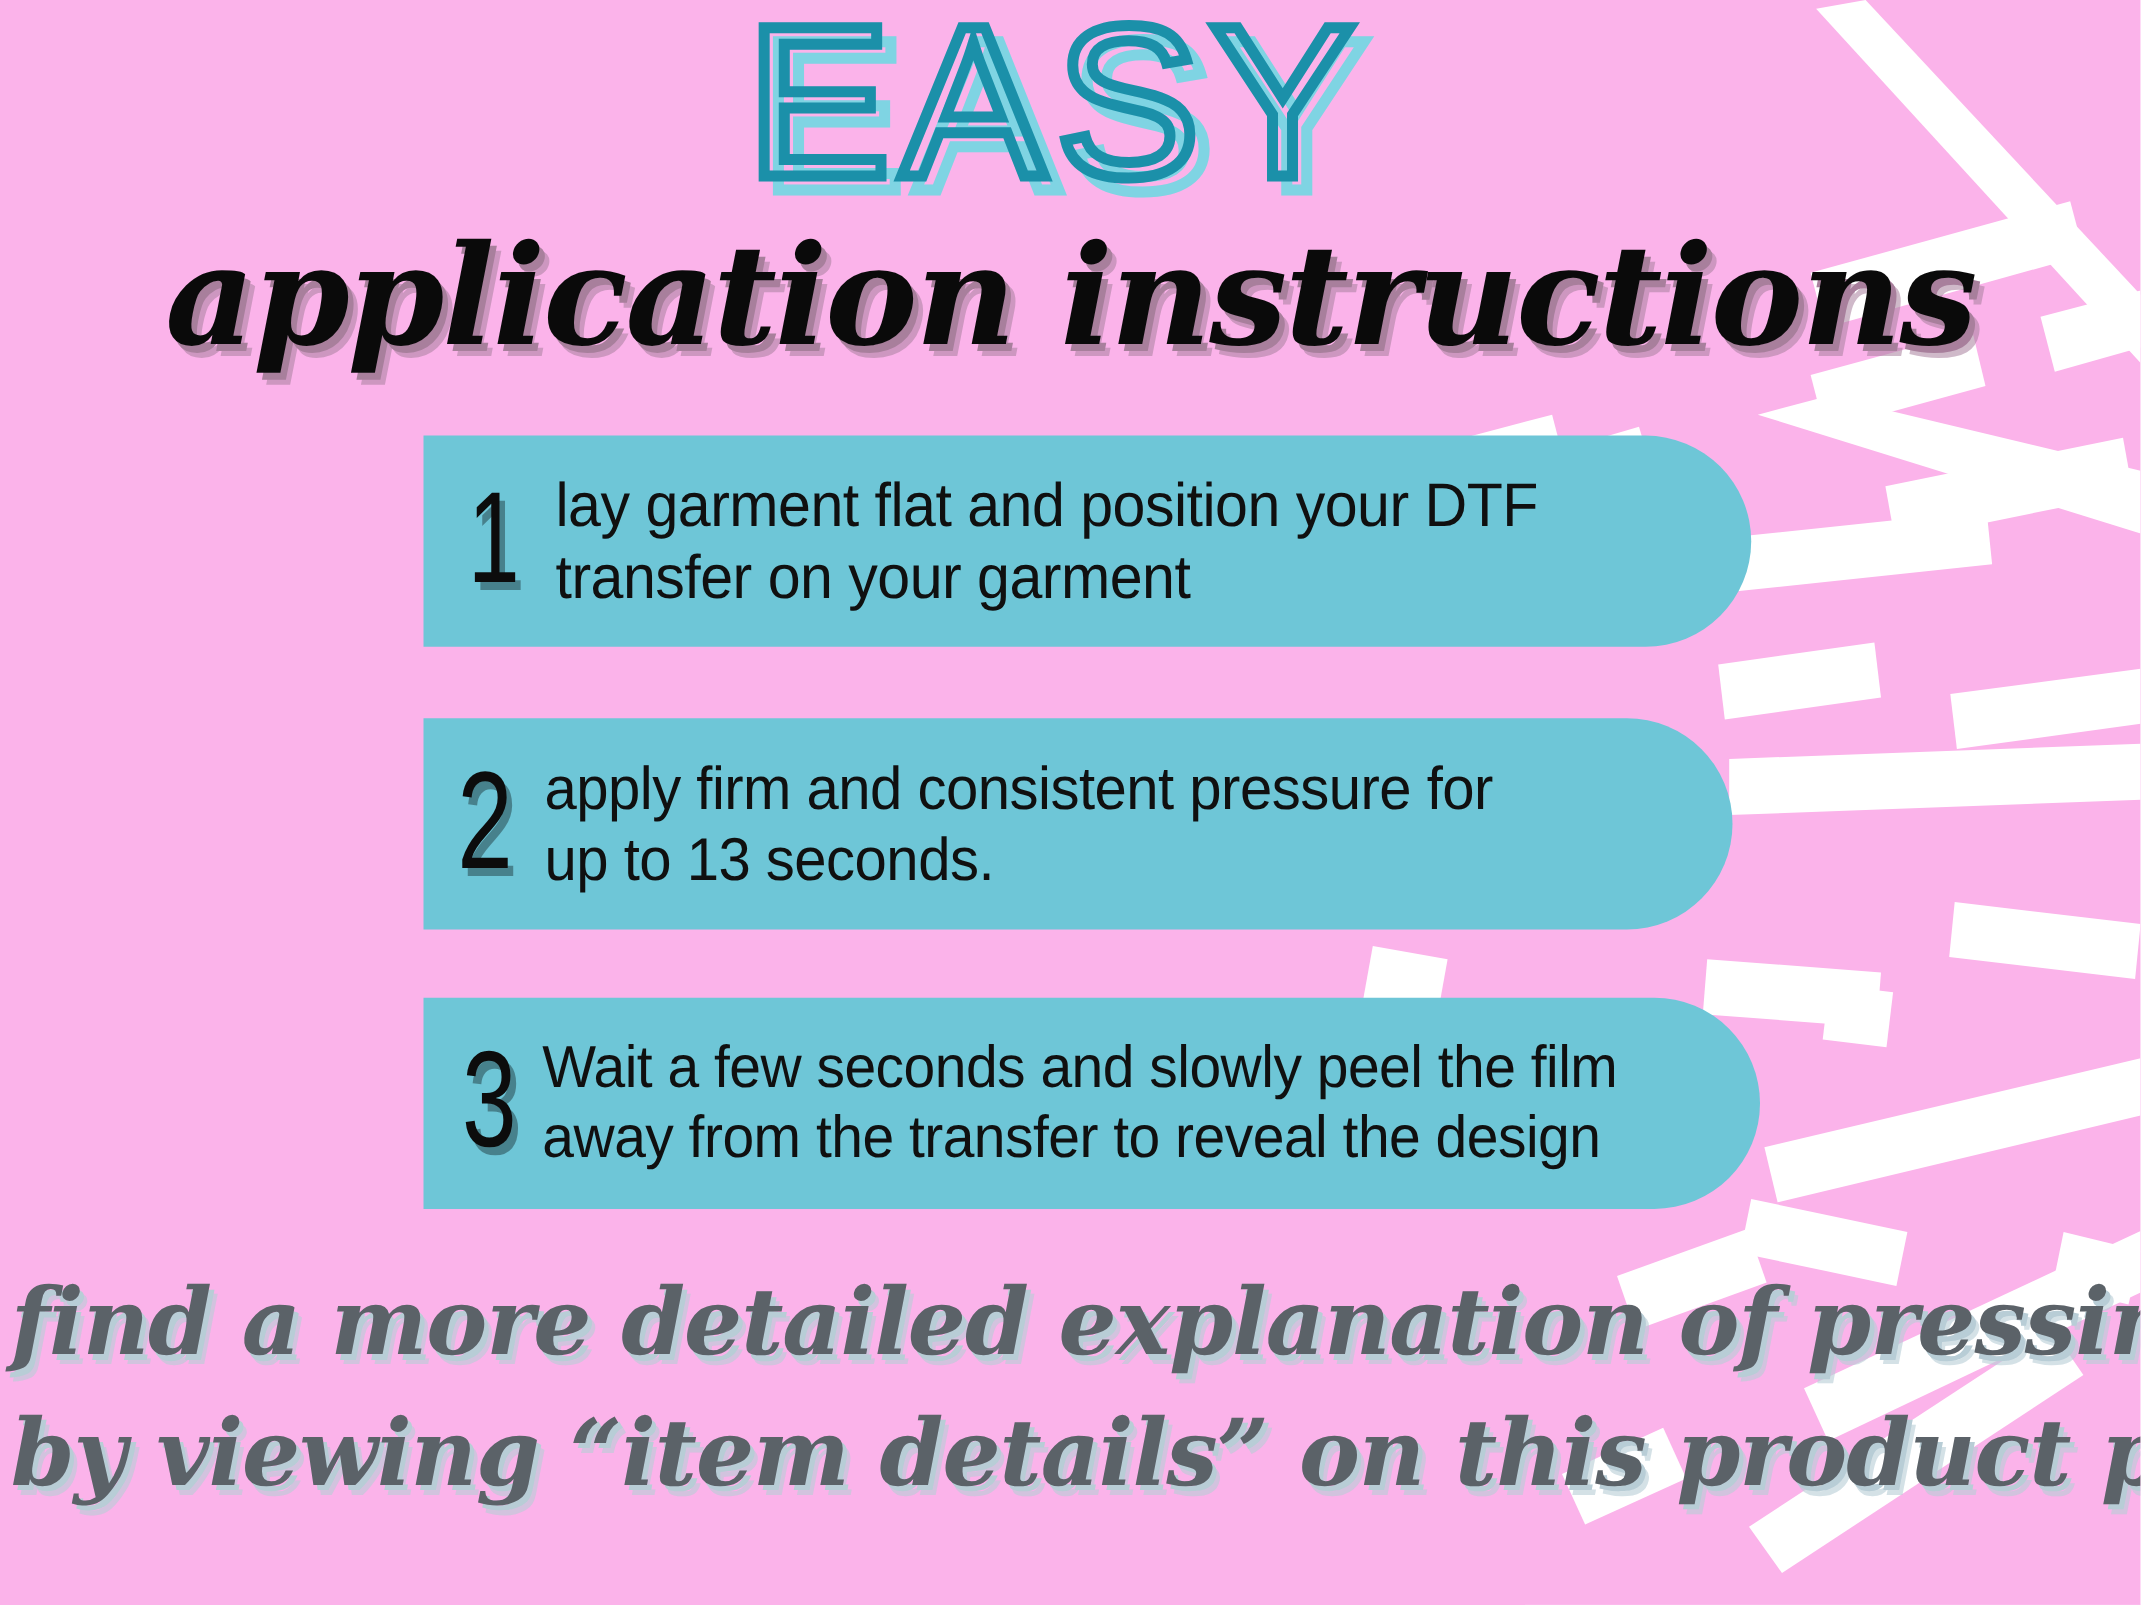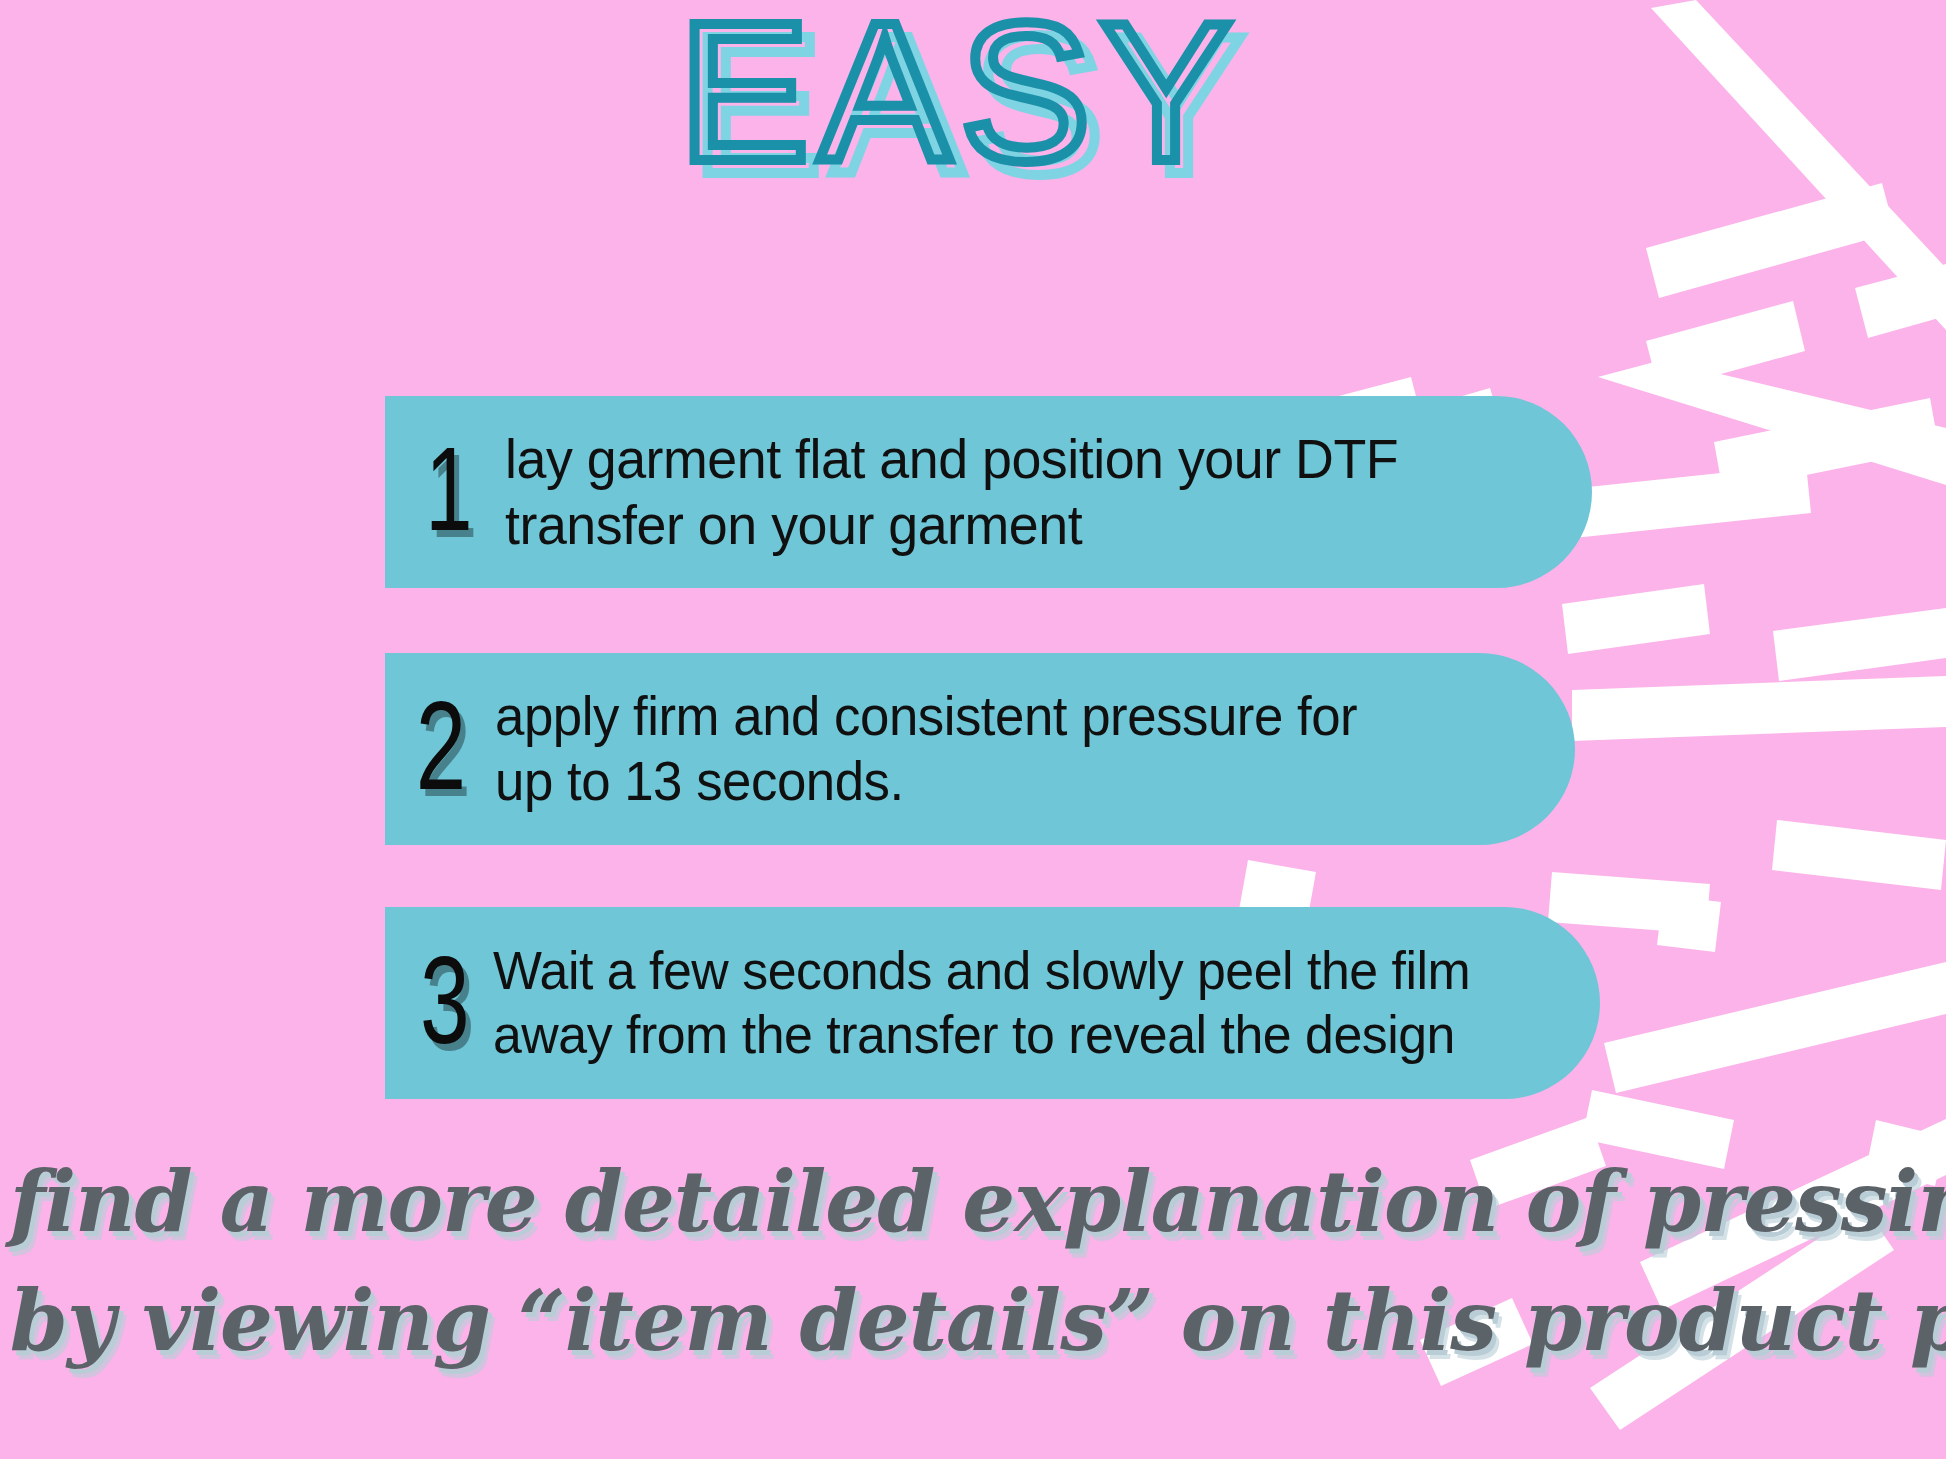--- a/index.html
+++ b/index.html
@@ -201,20 +201,23 @@
     </g>
   </svg>
 
   <div class="easy-wrap">
     <span class="easy">
       <span class="layer back">EASY</span>
       <span class="layer front">EASY</span>
     </span>
   </div>
 
+  <div class="appinst-wrap">
+    <span class="appinst">application instructions</span>
+  </div>
 
   <div class="steps">
 
     <div class="step step-1">
       <span class="step-num">1</span>
       <span class="step-text">
         <span class="ln">lay garment flat and position your DTF</span>
         <span class="ln">transfer on your garment</span>
       </span>
     </div>

